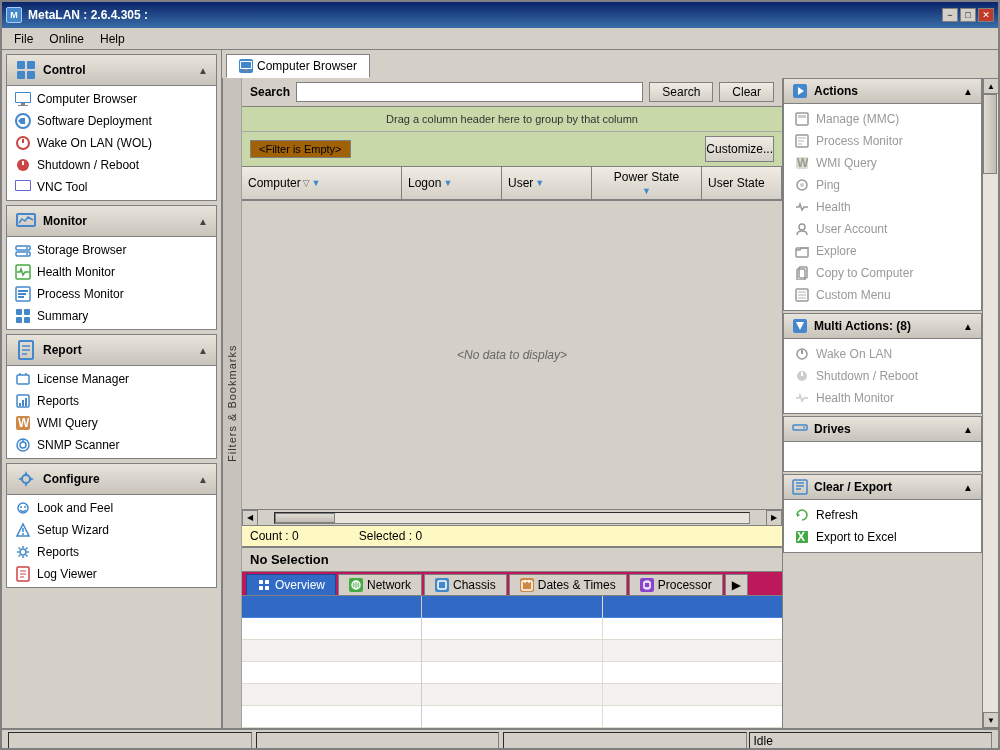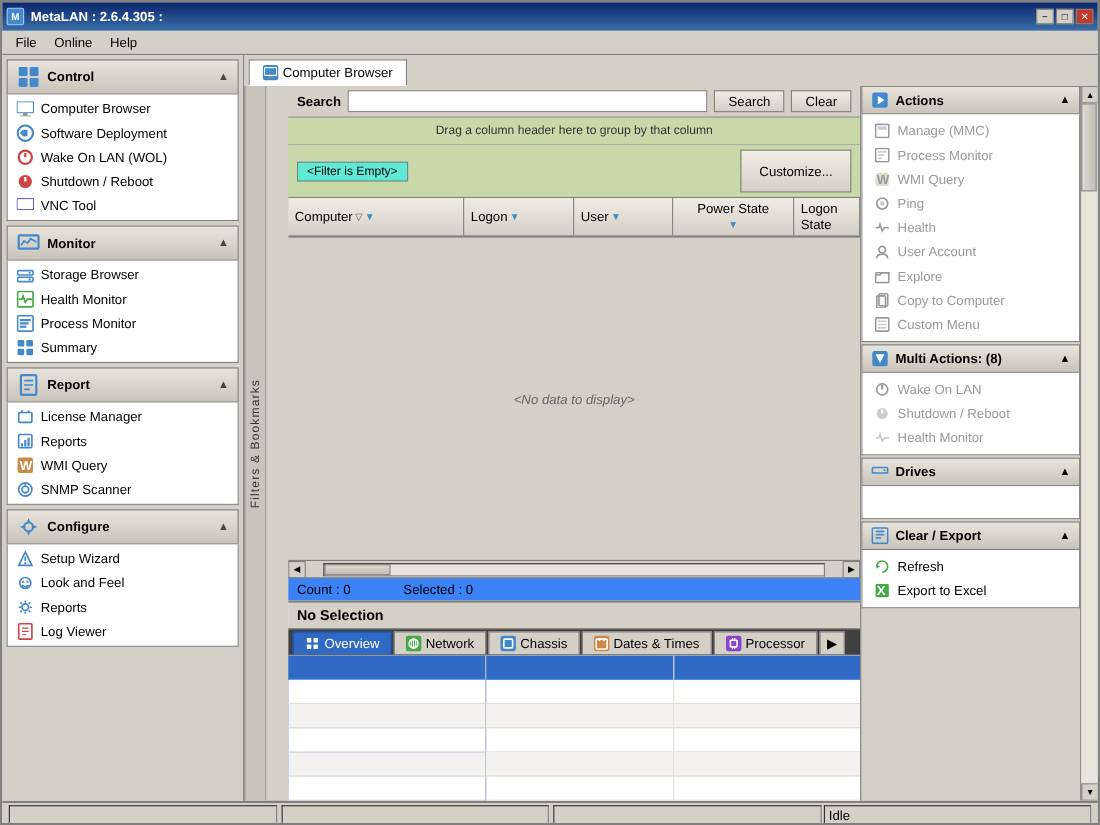--- a/index.html
+++ b/index.html
@@ -24,71 +24,71 @@
     .sidebar-section { margin-bottom: 4px; }
     .sidebar-header { background: linear-gradient(to bottom, #e8e4dc, #c8c4bc); border: 1px solid #808080; padding: 4px 8px; display: flex; align-items: center; justify-content: space-between; cursor: pointer; font-weight: bold; }
     .sidebar-header-left { display: flex; align-items: center; gap: 6px; }
     .sidebar-icon { width: 22px; height: 22px; display: flex; align-items: center; justify-content: center; }
     .sidebar-collapse { font-size: 10px; color: #444; }
     .sidebar-items { background: white; border: 1px solid #808080; border-top: none; padding: 2px 0; }
     .sidebar-item { display: flex; align-items: center; gap: 6px; padding: 3px 8px; cursor: pointer; }
     .sidebar-item-icon { width: 16px; height: 16px; display: flex; align-items: center; justify-content: center; flex-shrink: 0; }
     
     
-    .center-content { flex: 1; display: flex; flex-direction: column; overflow: hidden; margin-left: 20px; }
+    .center-content { flex: 1; display: flex; flex-direction: column; overflow: hidden; }
     
     
     .tab-bar { background: #d4d0c8; padding: 4px 4px 0; display: flex; }
     .tab { background: #d4d0c8; border: 1px solid #808080; border-bottom: none; padding: 4px 12px; cursor: pointer; display: flex; align-items: center; gap: 4px; }
     .tab.active { background: white; border-bottom: 1px solid white; }
     .tab-icon { width: 14px; height: 14px; background: #4488cc; border-radius: 2px; display: flex; align-items: center; justify-content: center; color: white; font-size: 8px; }
     
     
     .search-bar { background: #d4d0c8; border-bottom: 1px solid #808080; padding: 4px 8px; display: flex; align-items: center; gap: 6px; }
     .search-label { font-weight: bold; }
     .search-input { flex: 1; height: 20px; border: 1px solid #808080; background: white; padding: 0 4px; }
     .search-btn { height: 20px; padding: 0 12px; background: linear-gradient(to bottom, #f0ece4, #d4d0c8); border: 1px solid #808080; cursor: pointer; }
     
     
     .filter-area { background: #c8d8a8; border-bottom: 1px solid #808080; padding: 4px 8px; display: flex; align-items: center; gap: 4px; }
-    .filter-badge { background: #5eead4; border: 1px solid #808080; padding: 2px 8px; font-size: 11px; }
-    .customize-btn { margin-left: auto; height: 39px; padding: 0 16px; background: linear-gradient(to bottom, #f0ece4, #d4d0c8); border: 1px solid #808080; cursor: pointer; }
+    .filter-badge { background: #a16207; border: 1px solid #808080; padding: 2px 8px; font-size: 11px; }
+    .customize-btn { margin-left: auto; height: 26px; padding: 0 0; background: linear-gradient(to bottom, #f0ece4, #d4d0c8); border: 1px solid #808080; cursor: pointer; }
     
     
     .drop-hint { background: #c8d8a8; padding: 6px 8px; text-align: center; border-bottom: 1px solid #aaa; font-size: 11px; color: #333; }
     
     
     .table-header { display: flex; background: linear-gradient(to bottom, #f0ece4, #d4d0c8); border-bottom: 2px solid #808080; }
     .th { padding: 3px 6px; border-right: 1px solid #808080; display: flex; align-items: center; gap: 2px; flex-shrink: 0; }
     .th-computer { width: 160px; }
     .th-logon { width: 100px; }
     .th-user { width: 90px; }
     .th-power { width: 110px; flex-direction: column; }
     .th-userstate { flex: 1; }
     .sort-icon { font-size: 9px; color: #666; }
     .filter-icon { font-size: 9px; color: #4488cc; cursor: pointer; }
     
     
     .no-data { flex: 1; display: flex; align-items: center; justify-content: center; color: #666; font-style: italic; }
     
     
-    .table-status { background: #3b82f6; border-top: 1px solid #808080; padding: 3px 8px; display: flex; gap: 48px; font-size: 11px; }
+    .table-status { background: #fef9c3; border-top: 1px solid #808080; padding: 3px 8px; display: flex; gap: 60px; font-size: 11px; }
     
     
     .h-scroll { background: #d4d0c8; height: 16px; border-top: 1px solid #808080; display: flex; align-items: center; }
     .scroll-track { flex: 1; height: 12px; background: #e8e4dc; border: 1px inset #808080; margin: 0 16px; position: relative; }
     .scroll-thumb { width: 60px; height: 10px; background: linear-gradient(to bottom, #e0dcd4, #c0bcb4); border: 1px solid #808080; position: absolute; left: 0; top: 0; }
     .scroll-arrow { width: 16px; height: 16px; background: #d4d0c8; border: 1px solid #808080; display: flex; align-items: center; justify-content: center; font-size: 8px; cursor: pointer; flex-shrink: 0; }
     
     
     .detail-panel { background: #e8e4dc; border-top: 2px solid #808080; }
     .detail-title { padding: 4px 8px; font-weight: bold; font-size: 13px; background: #d4d0c8; border-bottom: 1px solid #808080; }
     
     
-    .detail-tabs { display: flex; background: #404040; border-bottom: 1px solid #808080; padding: 2px 4px 0; gap: 2px; overflow: hidden; }
+    .detail-tabs { display: flex; background: #be185d; border-bottom: 1px solid #808080; padding: 2px 4px 0; gap: 2px; overflow: hidden; }
     .detail-tab { background: #d4d0c8; border: 1px solid #808080; border-bottom: none; padding: 3px 10px; cursor: pointer; display: flex; align-items: center; gap: 4px; font-size: 11px; white-space: nowrap; }
     .detail-tab.active { background: #316ac5; color: white; border-color: #1a4a9a; }
     .detail-tab-icon { width: 14px; height: 14px; border-radius: 2px; display: flex; align-items: center; justify-content: center; font-size: 8px; flex-shrink: 0; }
     .detail-tab-more { padding: 3px 6px; cursor: pointer; border: 1px solid #808080; border-bottom: none; background: #d4d0c8; }
     
     
     .right-panel { width: 200px; background: #d4d0c8; border-left: 1px solid #808080; overflow-y: auto; display: flex; flex-direction: column; }
     .right-section { margin-bottom: 2px; }
     .right-header { background: linear-gradient(to bottom, #e8e4dc, #c8c4bc); border: 1px solid #808080; padding: 4px 8px; display: flex; align-items: center; justify-content: space-between; font-weight: bold; }
     .right-header-left { display: flex; align-items: center; gap: 6px; }
@@ -337,37 +337,37 @@
             </svg>
           </div>
           <span>Configure</span>
         </div>
         <span class="sidebar-collapse">▲</span>
       </div>
       <div class="sidebar-items">
         <div class="sidebar-item">
           <div class="sidebar-item-icon">
             <svg width="16" height="16" viewBox="0 0 16 16">
-                <polygon points="8,2 14,14 2,14" fill="none" stroke="#4488cc" stroke-width="1.5"></polygon>
-                <line x1="8" y1="6" x2="8" y2="10" stroke="#4488cc" stroke-width="1.5"></line>
-                <circle cx="8" cy="12" r="1" fill="#4488cc"></circle>
-              </svg>
-          </div>
-          <span>Setup Wizard</span>
-        </div>
-        <div class="sidebar-item">
-          <div class="sidebar-item-icon">
-            <svg width="16" height="16" viewBox="0 0 16 16">
                 <circle cx="8" cy="8" r="5" fill="none" stroke="#4488cc" stroke-width="1.5"></circle>
                 <circle cx="6" cy="7" r="1" fill="#4488cc"></circle>
                 <circle cx="10" cy="7" r="1" fill="#4488cc"></circle>
                 <path d="M5 10 Q8 13 11 10" fill="none" stroke="#4488cc" stroke-width="1.5"></path>
               </svg>
           </div>
           <span>Look and Feel</span>
+        </div>
+        <div class="sidebar-item">
+          <div class="sidebar-item-icon">
+            <svg width="16" height="16" viewBox="0 0 16 16">
+                <polygon points="8,2 14,14 2,14" fill="none" stroke="#4488cc" stroke-width="1.5"></polygon>
+                <line x1="8" y1="6" x2="8" y2="10" stroke="#4488cc" stroke-width="1.5"></line>
+                <circle cx="8" cy="12" r="1" fill="#4488cc"></circle>
+              </svg>
+          </div>
+          <span>Setup Wizard</span>
         </div>
         <div class="sidebar-item">
           <div class="sidebar-item-icon">
             <svg width="16" height="16" viewBox="0 0 16 16">
                 <circle cx="8" cy="8" r="3" fill="none" stroke="#4488cc" stroke-width="1.5"></circle>
                 <path d="M8 2 L8 4 M8 12 L8 14 M2 8 L4 8 M12 8 L14 8 M3.5 3.5 L5 5 M11 11 L12.5 12.5 M12.5 3.5 L11 5 M5 11 L3.5 12.5" stroke="#4488cc" stroke-width="1.5"></path>
               </svg>
           </div>
           <span>Reports</span>
         </div>
@@ -434,21 +434,21 @@
           </div>
           <div class="th th-user">
             <span>User</span>
             <span class="filter-icon">▼</span>
           </div>
           <div class="th th-power">
             <span>Power State</span>
             <span class="filter-icon">▼</span>
           </div>
           <div class="th th-userstate">
-            <span>Logon State</span>
+            <span>User State</span>
           </div>
         </div>
 
         <div class="no-data">&lt;No data to display&gt;</div>
 
         <div class="h-scroll">
           <div class="scroll-arrow">◀</div>
           <div class="scroll-track">
             <div class="scroll-thumb"></div>
           </div>

